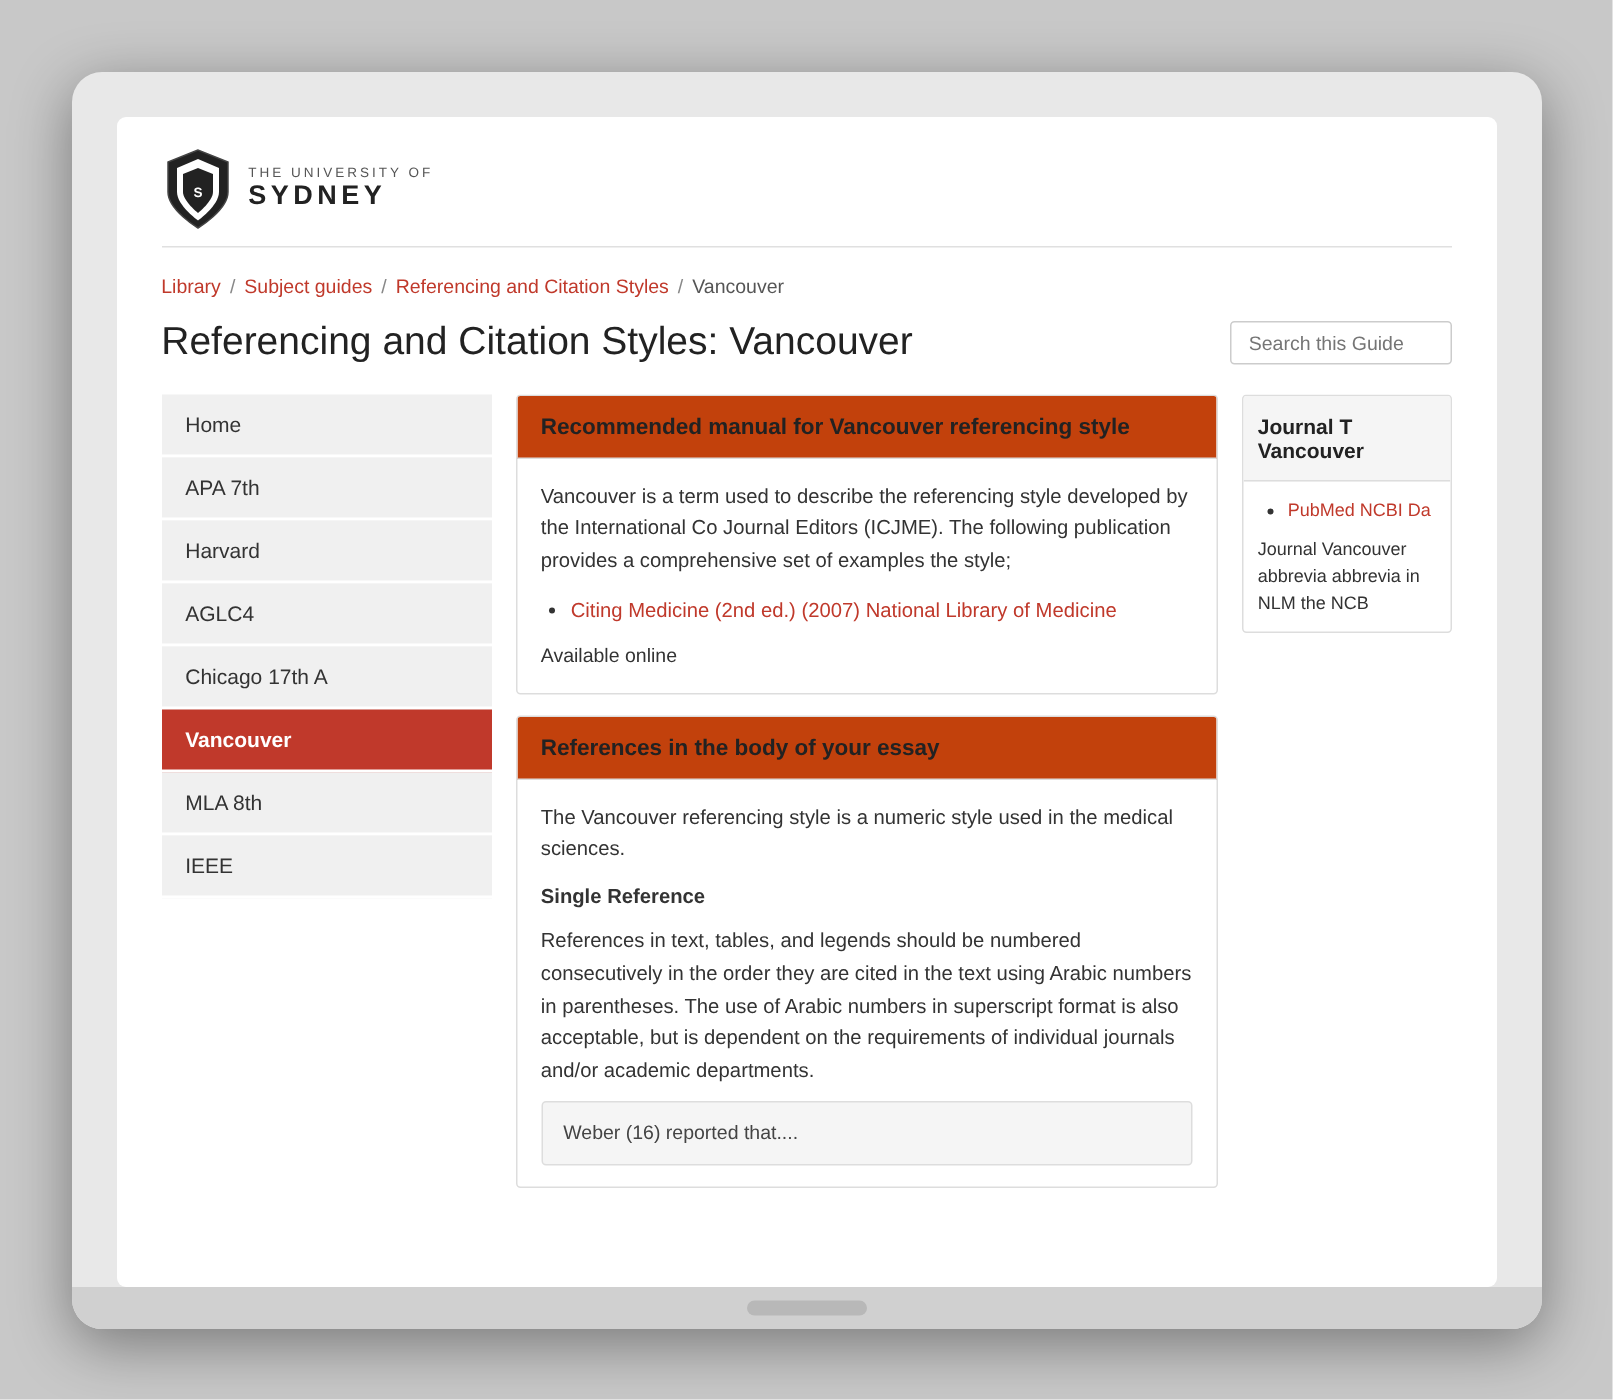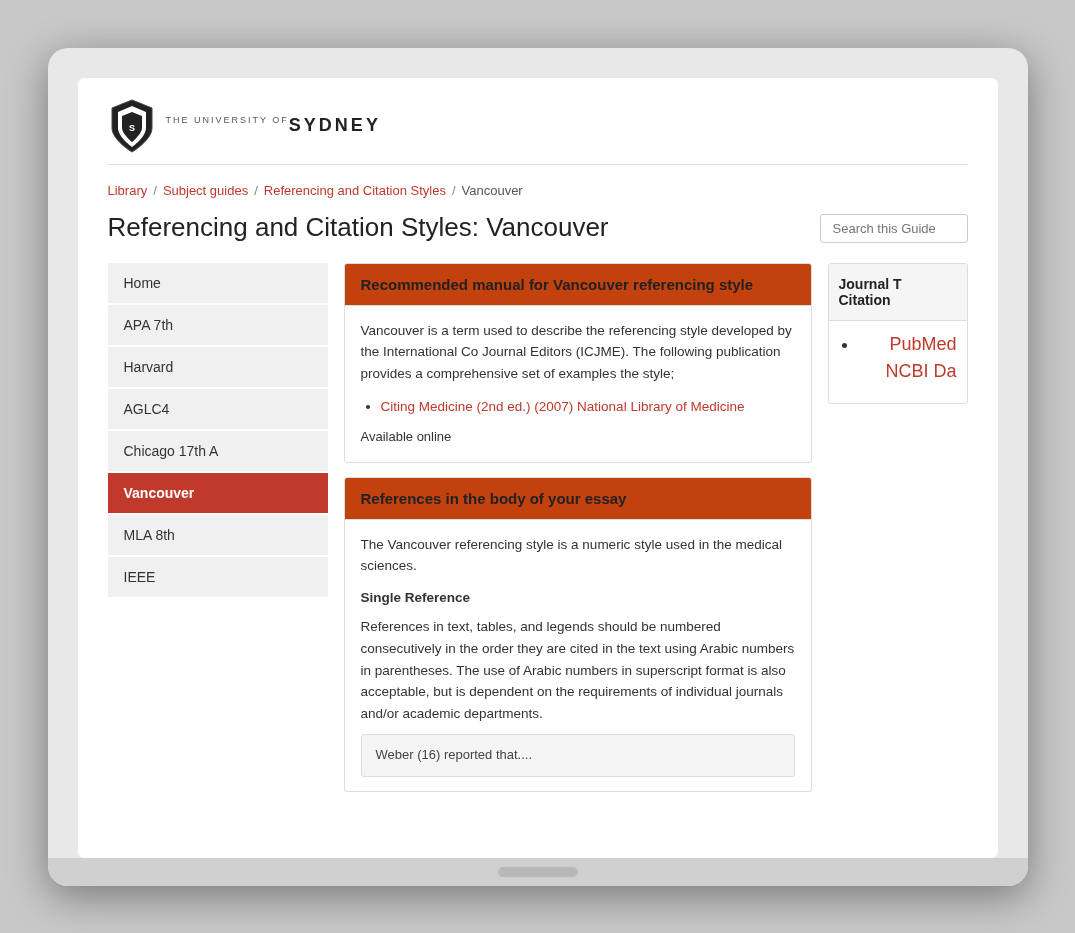--- a/index.html
+++ b/index.html
@@ -60,21 +60,21 @@
     }
 
     .logo-shield {
       width: 48px;
       height: 56px;
       margin-right: 10px;
     }
 
     .logo-text-wrap {
       display: flex;
-      flex-direction: row;
+      flex-direction: column;
       font-size: 10px;
       color: #333;
       letter-spacing: 1px;
     }
 
     .logo-text-small {
       font-size: 9px;
       letter-spacing: 2px;
       color: #555;
     }
@@ -238,24 +238,23 @@
       background: #f5f5f5;
       padding: 12px 10px;
       font-size: 14px;
       font-weight: bold;
       color: #222;
       border-bottom: 1px solid #ddd;
     }
 
     .right-panel-body {
       padding: 10px;
-      font-size: 18px;
+      font-size: 12px;
       line-height: 1.5;
       color: #333;
-      text-align: right;
     }
   </style>
 </head>
 <body>
 
 <div class="laptop-outer">
   <div class="laptop-screen">
     <div class="page-content">
 
       <div class="university-logo">
@@ -321,27 +320,28 @@
               <p class="bold-text" style="margin-bottom:8px;">Single Reference</p>
               <p style="margin-bottom:10px;">References in text, tables, and legends should be numbered consecutively in the order they are cited in the text using Arabic numbers in parentheses. The use of Arabic numbers in superscript format is also acceptable, but is dependent on the requirements of individual journals and/or academic departments.</p>
               <div class="example-box">Weber (16) reported that....</div>
             </div>
           </div>
 
         </div>
 
         <div class="right-panel">
           <div class="right-panel-box">
-            <div class="right-panel-header">Journal T Citation</div>
+            <div class="right-panel-header">Journal T Vancouver</div>
             <div class="right-panel-body">
               <ul class="bullet-list">
                 <li>
                   <a class="content-link">PubMed NCBI Da</a>
                 </li>
               </ul>
+              <p>Journal Vancouver abbrevia abbrevia in NLM the NCB</p>
             </div>
           </div>
         </div>
 
       </div>
     </div>
   </div>
   <div class="laptop-bottom">
     <div class="laptop-notch"></div>
   </div>

